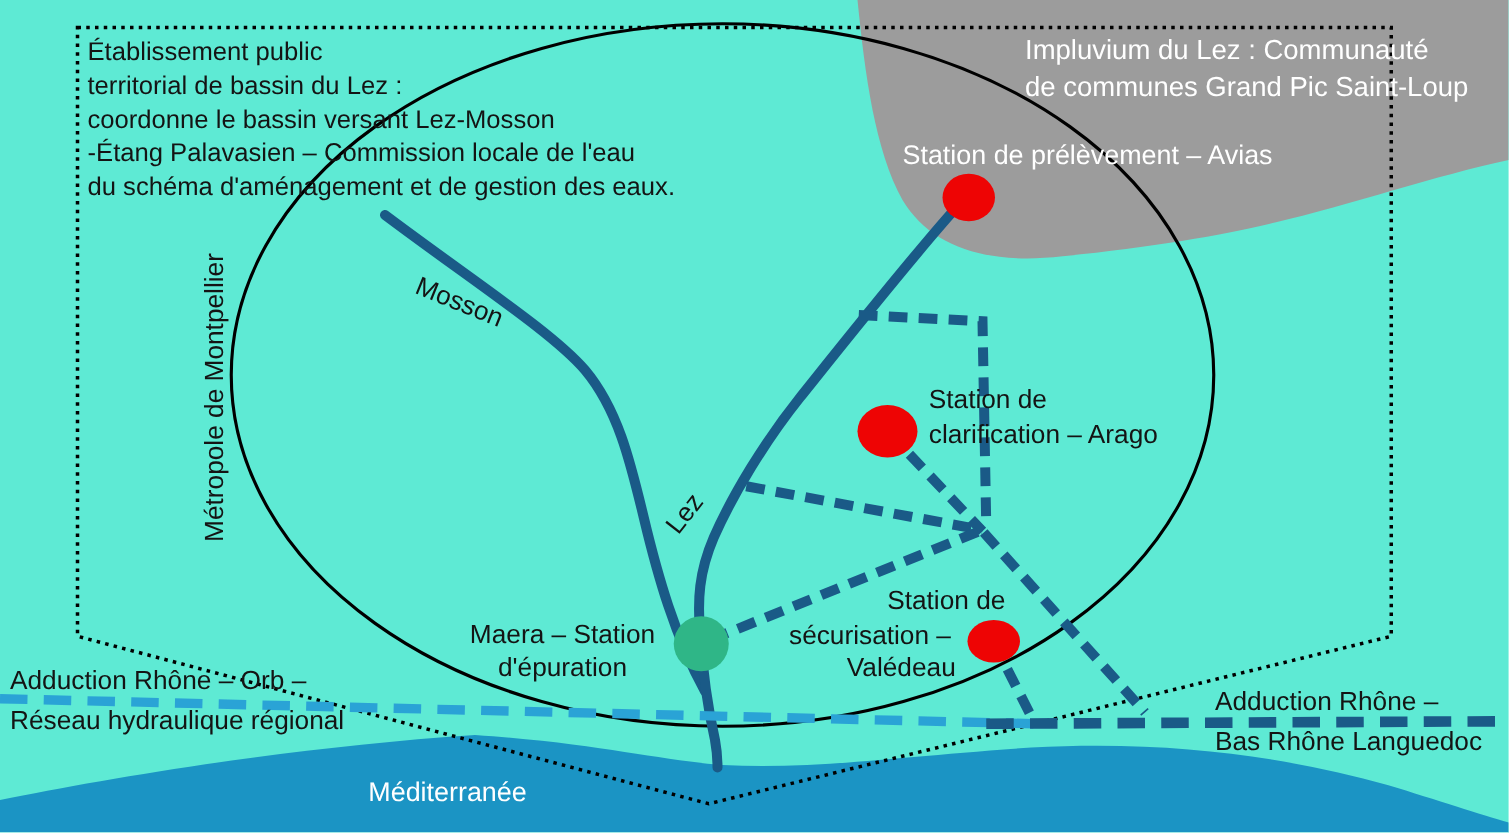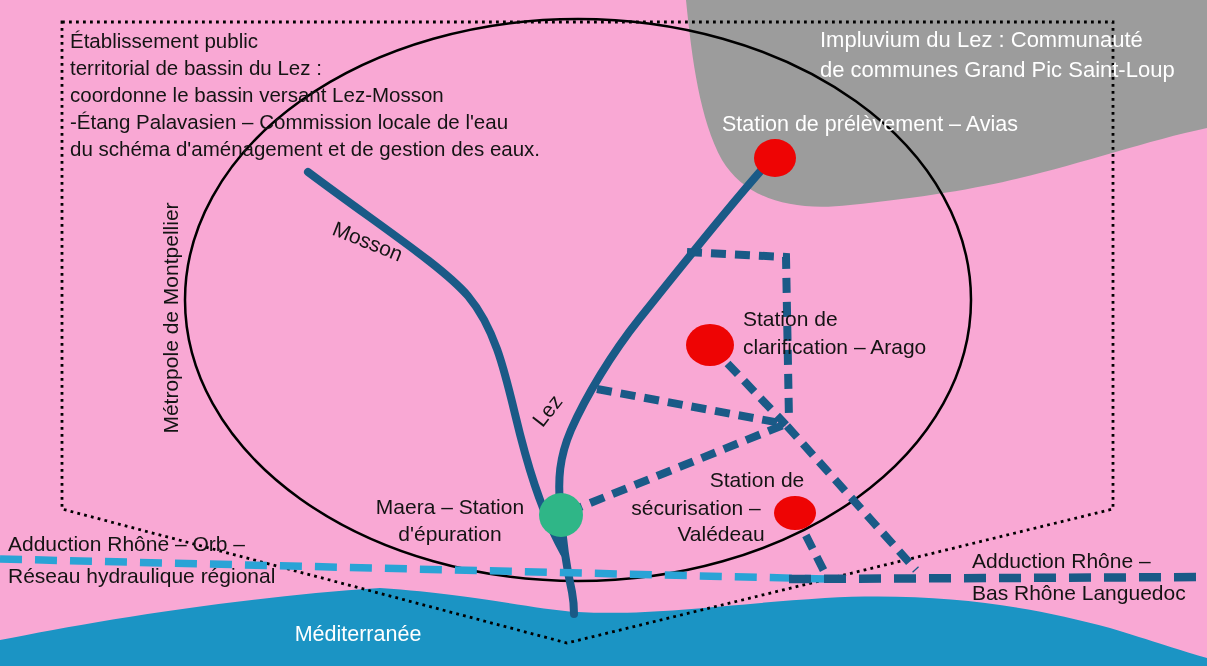--- a/index.html
+++ b/index.html
@@ -1,16 +1,16 @@
 <!DOCTYPE html>
 <html><head>
 <meta charset="utf-8">
 <style>
   html,body{margin:0;padding:0;background:#fff;}
-  #stage{position:relative;width:1207px;height:666px;background:#f9a8d4;overflow:hidden;}
+  #stage{position:relative;width:1207px;height:666px;background:#5eead4;overflow:hidden;}
   svg{position:absolute;inset:0;font-family:"Liberation Sans","DejaVu Sans",sans-serif;}
   .t-dark{fill:#141414;}
   .t-white{fill:#ffffff;}
   .fs-body{font-size:20.5px;}
   .fs-label{font-size:21px;}
   .fs-white{font-size:21.5px;}
   .fs-impl{font-size:22px;}
   .boundary{fill:none;stroke:#000;stroke-width:2.8;stroke-dasharray:2.8 4.2;}
   .ellipse{fill:none;stroke:#000;stroke-width:2.5;}
   .river{fill:none;stroke-width:8;stroke-linecap:round;stroke-linejoin:round;}

